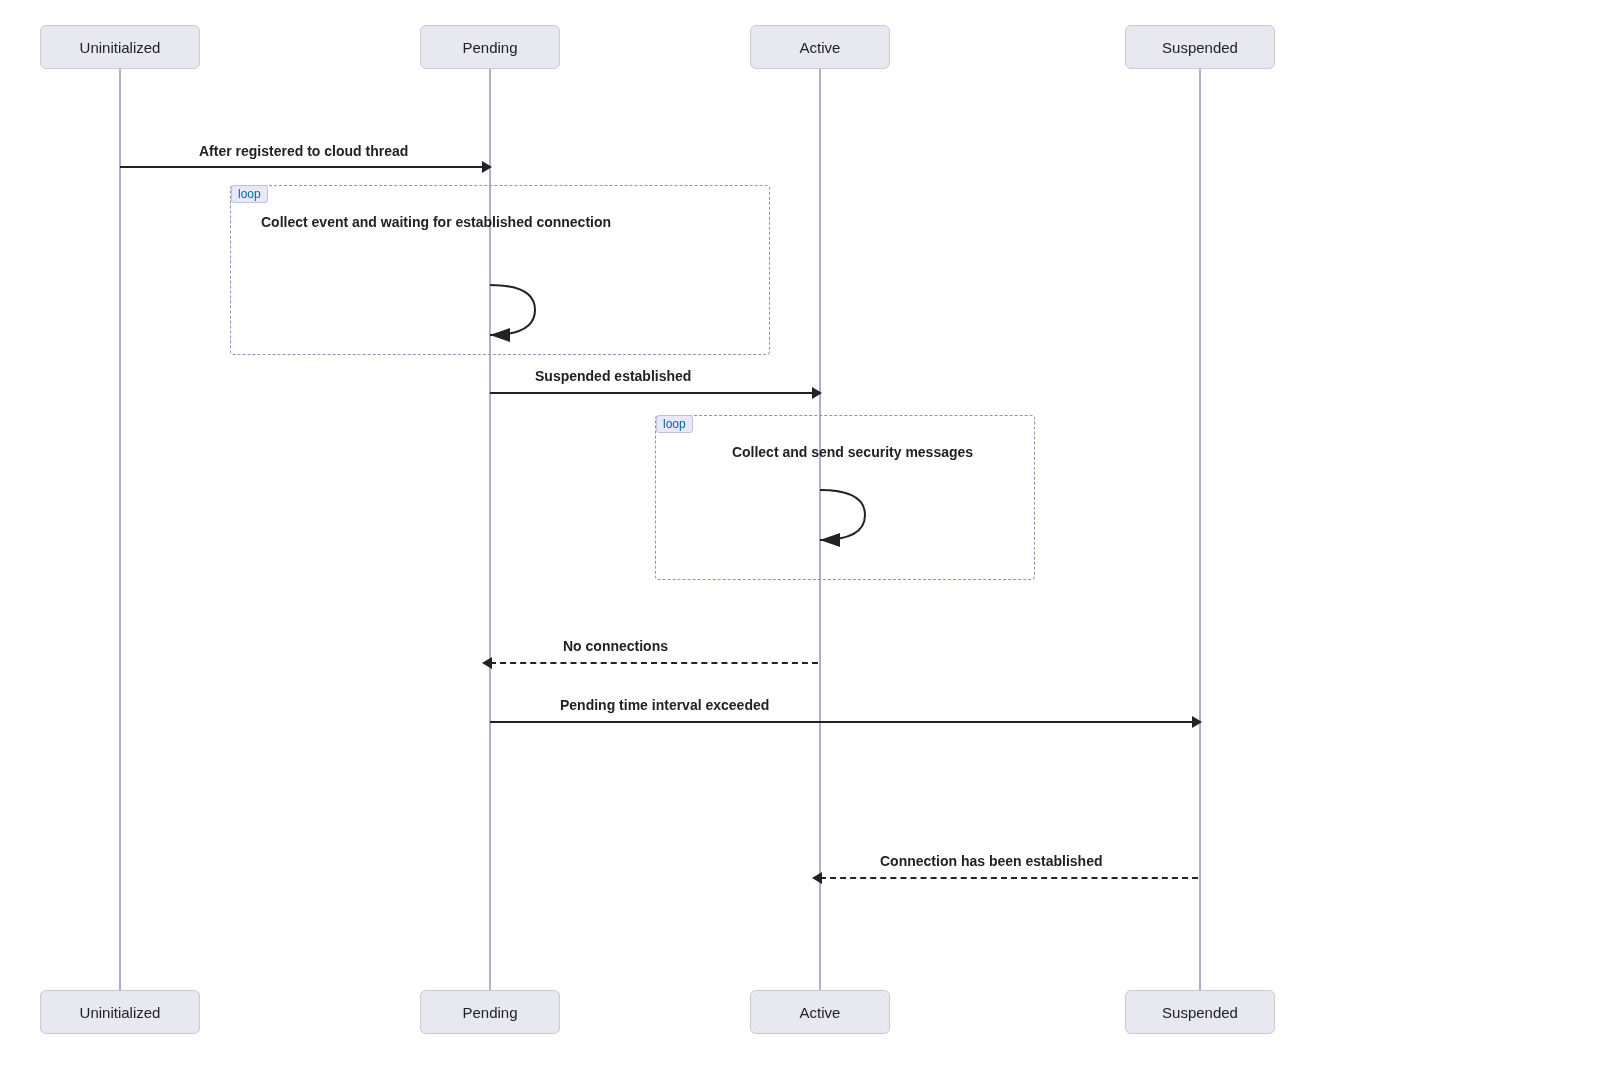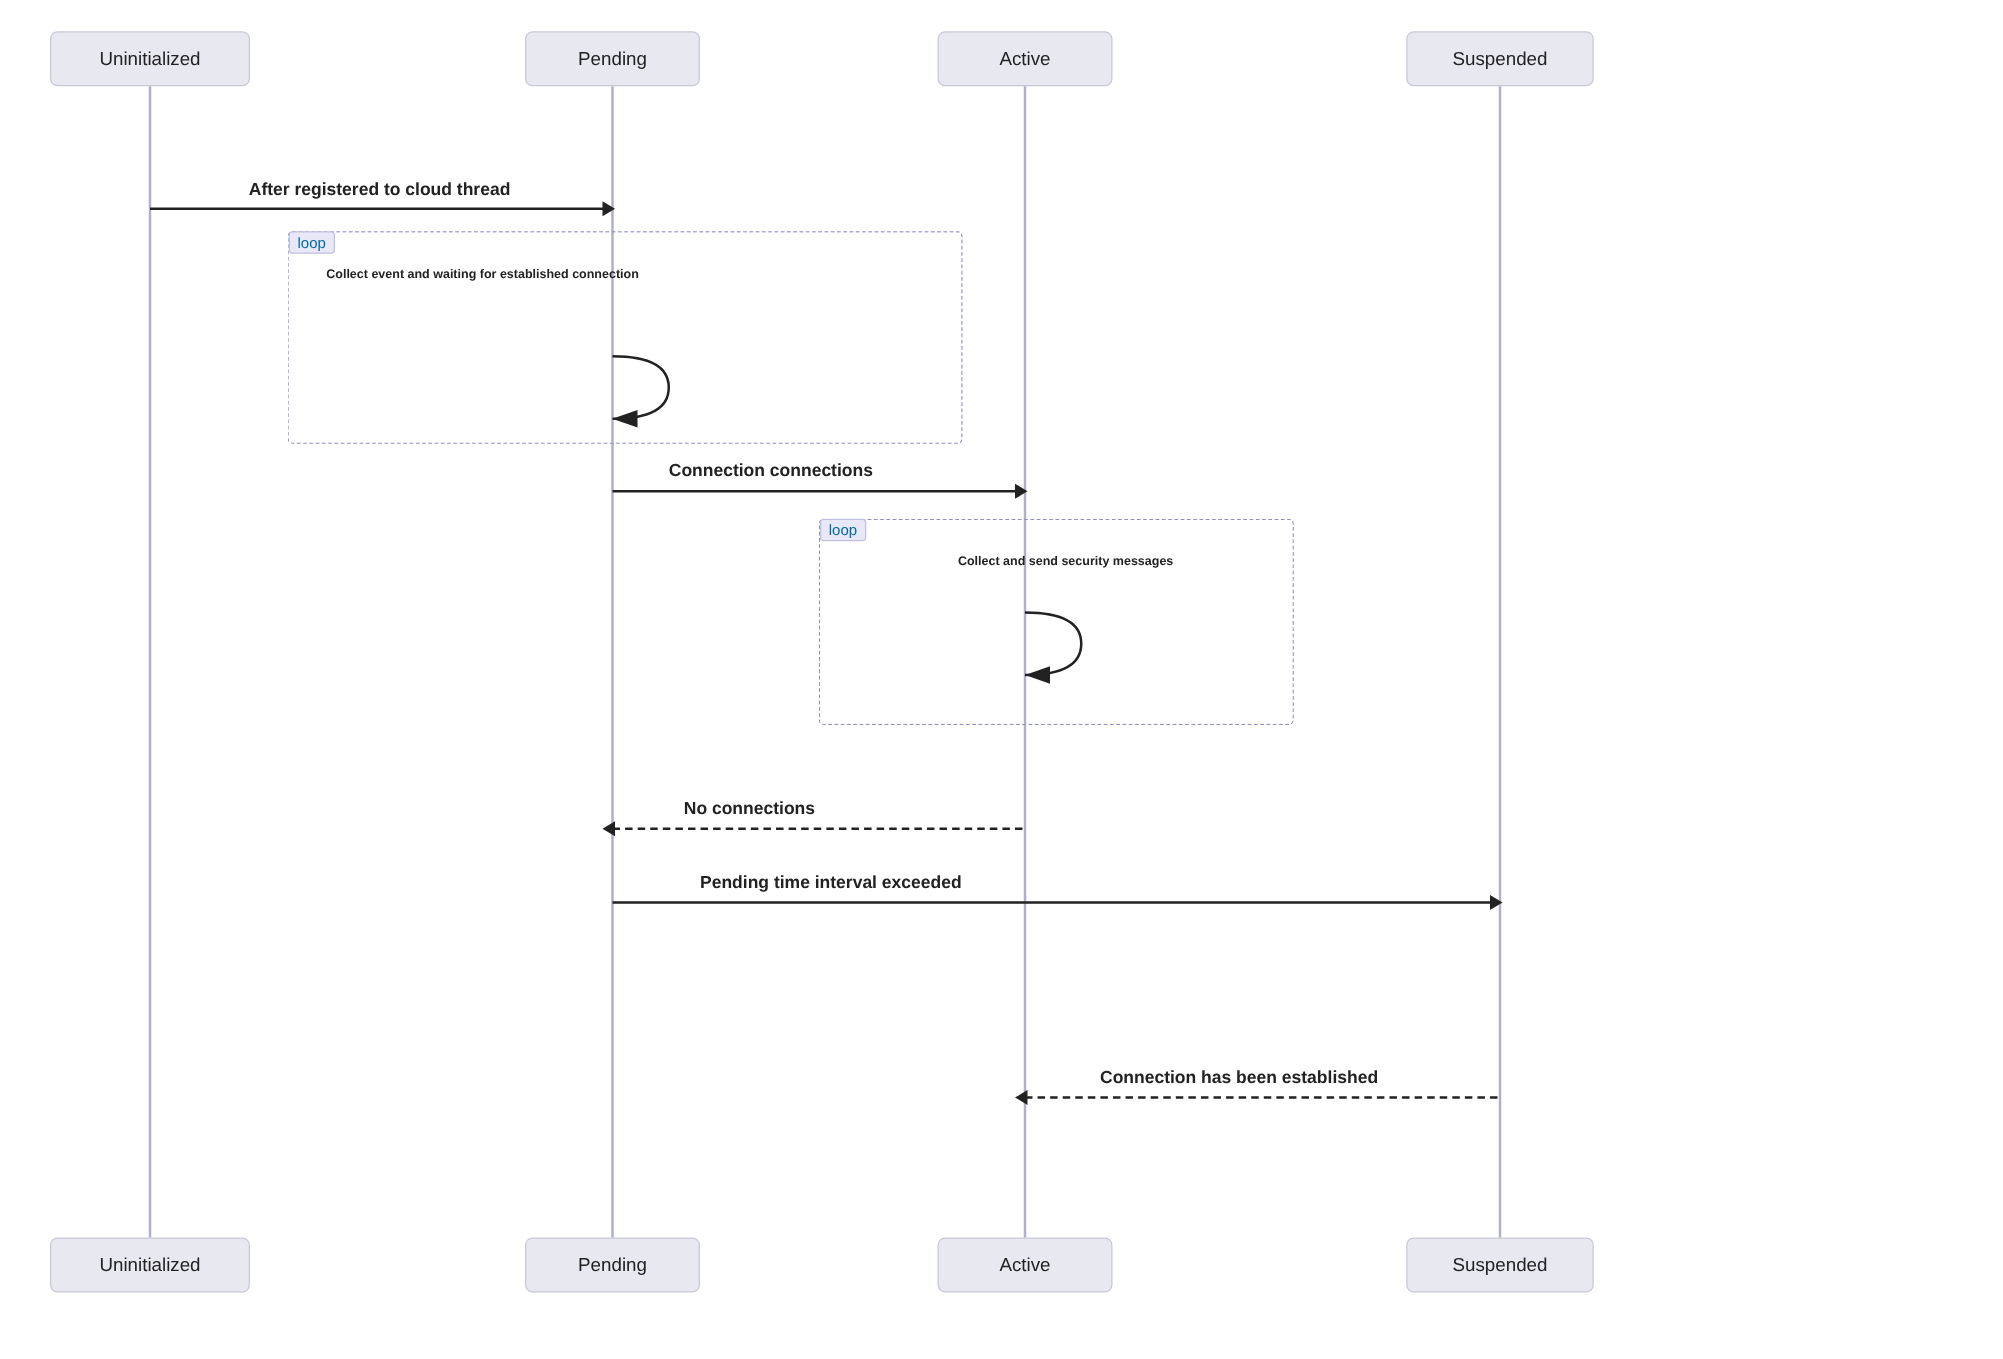--- a/index.html
+++ b/index.html
@@ -45,21 +45,21 @@
       position: absolute;
       background: #e8e8f8;
       border: 1px solid #c0c0e0;
       border-radius: 3px;
       padding: 1px 6px;
       font-size: 12px;
       color: #0369a1;
     }
     .loop-inner-label {
       position: absolute;
-      font-size: 10px;
+      font-size: 14px;
       font-weight: bold;
       color: #222;
     }
   </style>
 </head>
 <body>
 
 <div class="diagram">
 
   <div class="lifeline-box" style="left:40px; top:25px; width:160px; height:44px; display:flex; align-items:center; justify-content:center;">
@@ -114,42 +114,42 @@
   <svg style="position:absolute; left:455px; top:285px; overflow:visible;" width="80" height="50">
     <path d="M 35 0 Q 80 0 80 25 Q 80 50 35 50" stroke="#222" stroke-width="2" fill="none" marker-end="url(#arrowhead)"></path>
     <defs>
       <marker id="arrowhead" markerWidth="10" markerHeight="7" refX="10" refY="3.5" orient="auto">
         <polygon points="0 0, 10 3.5, 0 7" fill="#222"></polygon>
       </marker>
     </defs>
   </svg>
 
   <div class="arrow-label" style="left:535px; top:368px;">
-    <span>Connection connections</span>
+    <span>Suspended established</span>
   </div>
   <div style="position:absolute; left:490px; top:392px; width:328px; height:2px; background:#222;"></div>
   <div style="position:absolute; left:812px; top:387px; width:0; height:0; border-top:6px solid transparent; border-bottom:6px solid transparent; border-left:10px solid #222;"></div>
 
   <div class="loop-box" style="left:655px; top:415px; width:380px; height:165px;">
     <div class="loop-label" style="top:-1px; left:0px;">loop</div>
     <div class="loop-inner-label" style="top:28px; left:25px; right:10px;text-align:center;">
       <span>Collect and send security messages</span>
     </div>
   </div>
 
   <svg style="position:absolute; left:785px; top:490px; overflow:visible;" width="80" height="50">
     <path d="M 35 0 Q 80 0 80 25 Q 80 50 35 50" stroke="#222" stroke-width="2" fill="none" marker-end="url(#arrowhead2)"></path>
     <defs>
       <marker id="arrowhead2" markerWidth="10" markerHeight="7" refX="10" refY="3.5" orient="auto">
         <polygon points="0 0, 10 3.5, 0 7" fill="#222"></polygon>
       </marker>
     </defs>
   </svg>
 
-  <div class="arrow-label" style="left:547px; top:638px;">
+  <div class="arrow-label" style="left:563px; top:638px;">
     <span>No connections</span>
   </div>
 
   <div style="position:absolute; left:490px; top:662px; width:328px; height:0; border-top:2px dashed #222;"></div>
 
   <div style="position:absolute; left:482px; top:657px; width:0; height:0; border-top:6px solid transparent; border-bottom:6px solid transparent; border-right:10px solid #222;"></div>
 
   <div class="arrow-label" style="left:560px; top:697px;">
     <span>Pending time interval exceeded</span>
   </div>

